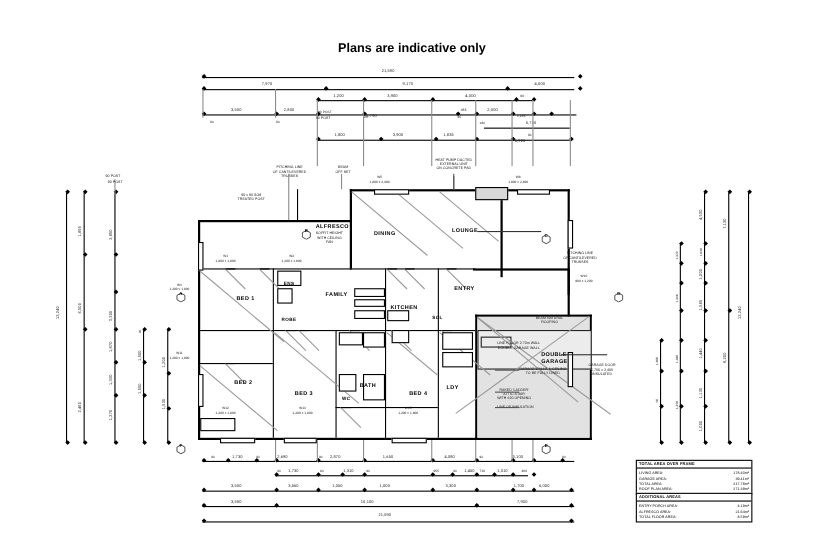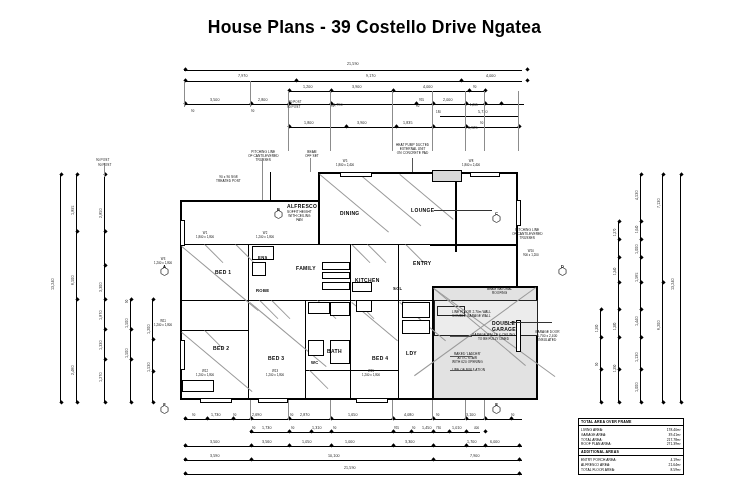--- a/index.html
+++ b/index.html
@@ -45,21 +45,21 @@
   .trow{display:flex;justify-content:space-between;font-size:3.3px;
         line-height:1.45;letter-spacing:.05px;}
   .trow .k{padding-right:6px;}
   .trow .v{text-align:right;}
 </style>
 </head>
 <body>
 
 <div id="sheet">
 
-  <div class="title" id="main-title">House Plans - 39 Costello Drive Ngatea</div>
+  <div class="title" id="sub-title">Plans are indicative only</div>
 
   <div id="canvas">
       <div class="ln hl" style="left:184px;top:70px;width:338px;height:1px;"></div>
       <div class="tick" style="left:184px;top:70px;"></div>
       <div class="tick" style="left:526px;top:70px;"></div>
       <div class="dimtxt" style="left:347px;top:63px;">21,590</div>
       <div class="ln hl" style="left:184px;top:81px;width:338px;height:1px;"></div>
       <div class="tick" style="left:184px;top:81px;"></div>
       <div class="tick" style="left:295px;top:81px;"></div>
       <div class="tick" style="left:460px;top:81px;"></div>

